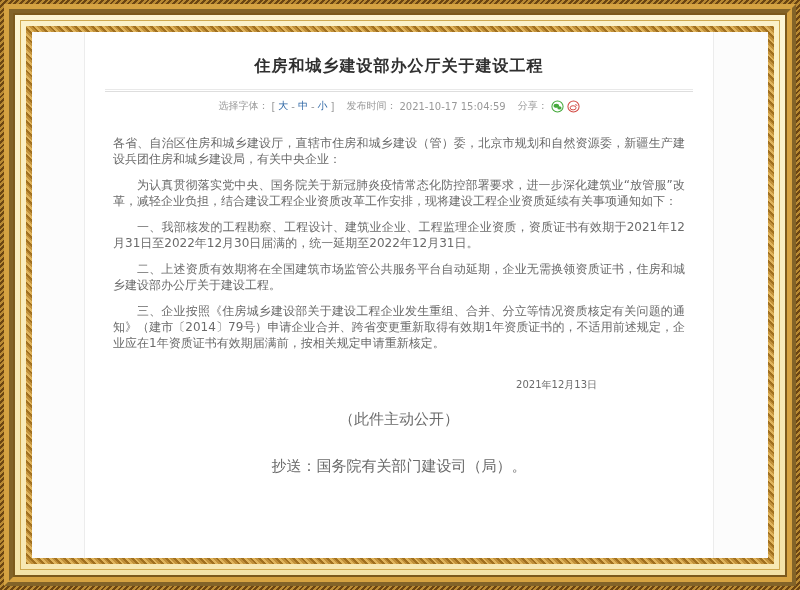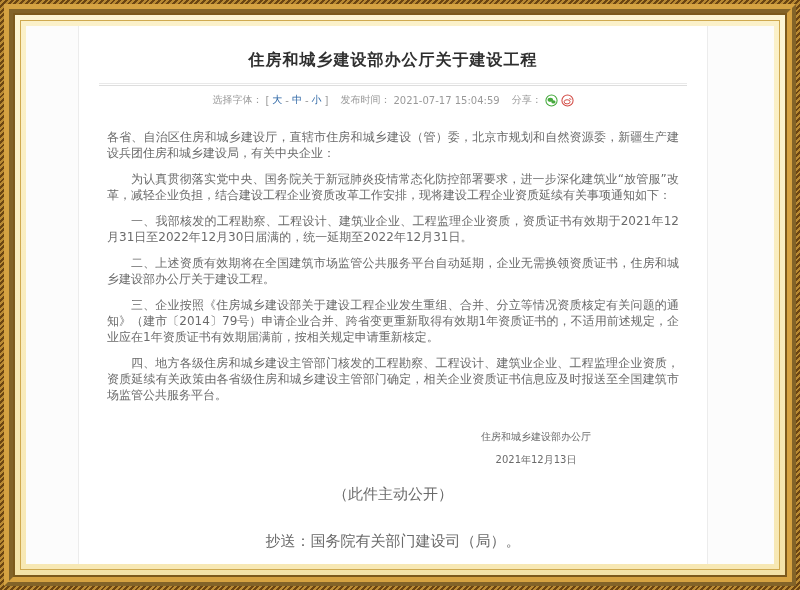--- a/index.html
+++ b/index.html
@@ -8,21 +8,21 @@
   .stage { width:800px; height:590px; position:relative; background:#fff; }
 
   
   .f1 { position:absolute; inset:0; padding:4px;
         background:repeating-linear-gradient(135deg,#6b4512 0 2px,#b98a33 2px 4px); }
   .f2 { height:100%; border:9px ridge #d6a342; }
   .f3 { height:100%; padding:2px; background:#7c5a1d; }
   .f4 { height:100%; padding:5px; background:linear-gradient(180deg,#fdf6d5,#f4e3a8); }
   .f5 { height:100%; border:1px solid #cfa94f; padding:5px;
         background:linear-gradient(180deg,#fbf1c9,#f7e8b4); }
-  .f6 { height:100%; 
+  .f6 { height:100%; padding:6px;
         background:repeating-linear-gradient(45deg,#a1701f 0 2px,#e0b45c 2px 4px,#c2913a 4px 6px); }
   .canvas { height:100%; background:#fcfcfc; overflow:hidden; }
 
   
   .page { margin-left:52px; width:630px; height:100%; background:#ffffff;
           border-left:1px solid #ececec; border-right:1px solid #ececec;
           padding:22px 20px 0 20px; color:#686868; }
 
   .title { text-align:center; font-weight:bold; color:#2f2f2f;
            font-size:16px; line-height:23px; letter-spacing:1px; }
@@ -72,21 +72,21 @@
                   <div class="meta">
                     <span>选择字体：</span>
                       <span>[</span>
                       <a class="lnk">大</a>
                       <span>-</span>
                       <a class="lnk">中</a>
                       <span>-</span>
                       <a class="lnk">小</a>
                       <span>]</span>
                     <span class="grp">发布时间：</span>
-                      <span>2021-07-17 15:04:59</span>
+                      <span>2021-10-17 15:04:59</span>
                     <span class="grp">分享：</span>
                     <span class="share-ic">
                       <svg viewBox="0 0 20 20">
                           <circle cx="10" cy="10" r="8.6" fill="none" stroke="#45a93c" stroke-width="1.6"></circle>
                           <ellipse cx="8.2" cy="8.8" rx="4.2" ry="3.2" fill="#45a93c"></ellipse>
                           <ellipse cx="13" cy="12.2" rx="3.2" ry="2.5" fill="#45a93c"></ellipse>
                         </svg>
                     </span>
                     <span class="share-ic">
                       <svg viewBox="0 0 20 20">
@@ -96,25 +96,23 @@
                         </svg>
                     </span>
                   </div>
 
                   <div class="body">
                     <p class="no-indent">各省、自治区住房和城乡建设厅，直辖市住房和城乡建设（管）委，北京市规划和自然资源委，新疆生产建设兵团住房和城乡建设局，有关中央企业：</p>
                     <p>为认真贯彻落实党中央、国务院关于新冠肺炎疫情常态化防控部署要求，进一步深化建筑业“放管服”改革，减轻企业负担，结合建设工程企业资质改革工作安排，现将建设工程企业资质延续有关事项通知如下：</p>
                     <p>一、我部核发的工程勘察、工程设计、建筑业企业、工程监理企业资质，资质证书有效期于2021年12月31日至2022年12月30日届满的，统一延期至2022年12月31日。</p>
                     <p>二、上述资质有效期将在全国建筑市场监管公共服务平台自动延期，企业无需换领资质证书，住房和城乡建设部办公厅关于建设工程。</p>
                     <p>三、企业按照《住房城乡建设部关于建设工程企业发生重组、合并、分立等情况资质核定有关问题的通知》（建市〔2014〕79号）申请企业合并、跨省变更重新取得有效期1年资质证书的，不适用前述规定，企业应在1年资质证书有效期届满前，按相关规定申请重新核定。</p>
-                    <p>四、地方各级住房和城乡建设主管部门核发的工程勘察、工程设计、建筑业企业、工程监理企业资质，资质延续有关政策由各省级住房和城乡建设主管部门确定，相关企业资质证书信息应及时报送至全国建筑市场监管公共服务平台。</p>
                   </div>
 
                   <div class="signature">
-                    <div>住房和城乡建设部办公厅</div>
                     <div>2021年12月13日</div>
                   </div>
 
                   <div class="note disclosure">（此件主动公开）</div>
 
                   <div class="note cc">抄送：国务院有关部门建设司（局）。</div>
 
                 </div>
 
               </div>

